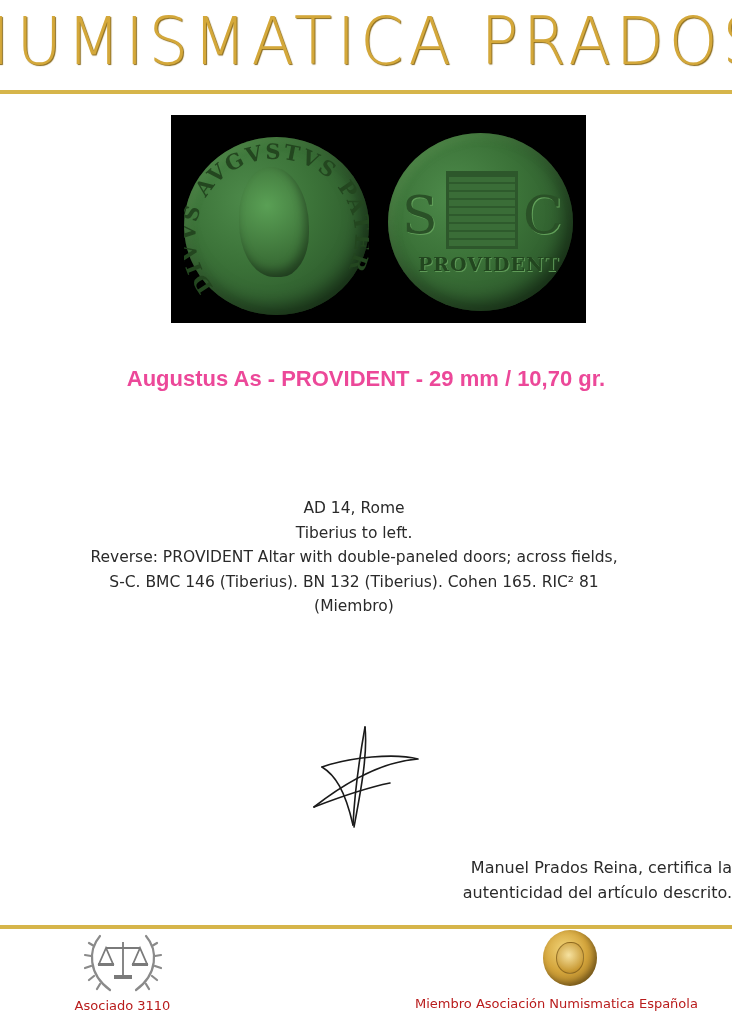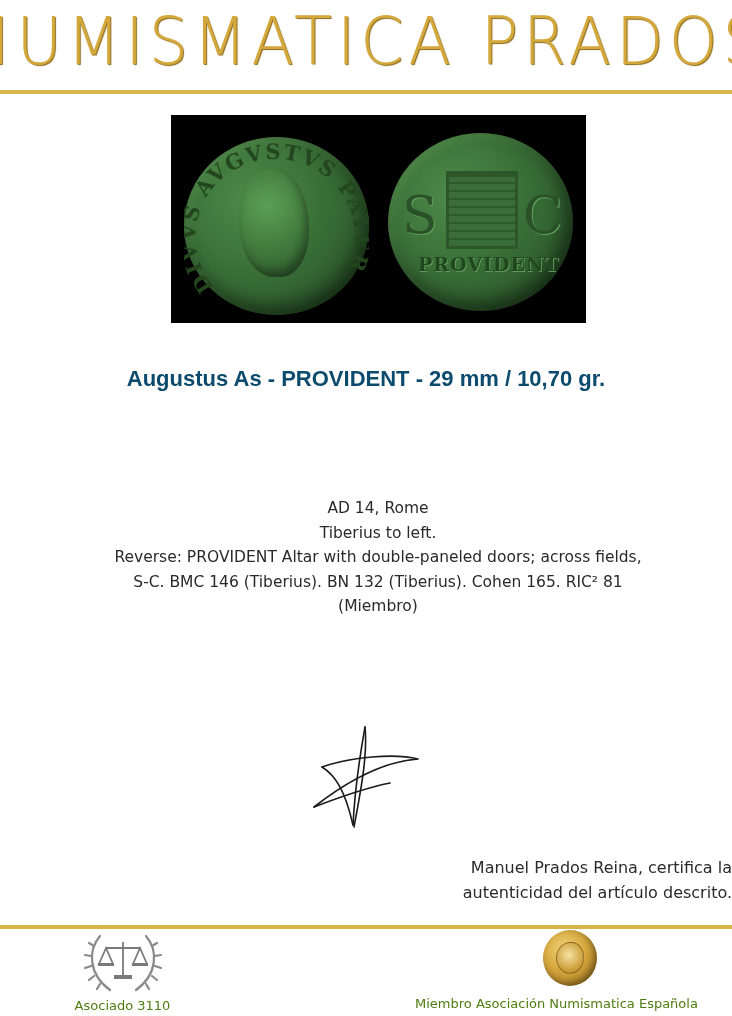--- a/index.html
+++ b/index.html
@@ -56,44 +56,44 @@
       border: 3px solid #2d572b; border-top-width: 6px;
       background: repeating-linear-gradient(0deg, #3a6d37 0px, #3a6d37 6px, #2e5a2c 6px, #2e5a2c 8px);
     }
     .sc-letter {
       position: absolute; top: 52px; font-family: "DejaVu Serif", serif; font-size: 52px;
       color: #2a5127; text-shadow: 1px 1px 0 #62a05a;
     }
 
     .item-title {
       position: absolute; left: 0; top: 366px; width: 732px; text-align: center;
-      font-family: "Liberation Sans", sans-serif; font-weight: bold; font-size: 22px; color: #0c4a6e;
+      font-family: "Liberation Sans", sans-serif; font-weight: bold; font-size: 22px; color: #ec4899;
     }
     .description {
-      position: absolute; left: 52px; top: 496px; width: 652px; text-align: center;
+      position: absolute; left: 28px; top: 496px; width: 652px; text-align: center;
       font-family: "DejaVu Sans", sans-serif; font-size: 15.5px; line-height: 24.5px; color: #2a2a2a;
     }
     .description div { white-space: nowrap; }
 
     .signature {
       position: absolute; left: 300px; top: 725px; width: 130px; height: 115px;
     }
     .certification {
       position: absolute; left: 0; top: 855px; width: 732px; text-align: right;
       font-family: "DejaVu Sans", sans-serif; font-size: 16px; line-height: 25px; color: #2a2a2a;
     }
 
     .footer-left {
       position: absolute; left: 60px; top: 932px; width: 125px; text-align: center;
     }
     .footer-right {
       position: absolute; left: 415px; top: 930px; width: 310px; text-align: left;
     }
     .footer-label {
-      font-family: "DejaVu Sans", sans-serif; font-size: 13px; color: #4d7c0f; white-space: nowrap;
+      font-family: "DejaVu Sans", sans-serif; font-size: 13px; color: #b91c1c; white-space: nowrap;
     }
     .scales-emblem { width: 78px; height: 62px; margin: 0 auto 4px auto; display: block; }
     .medal {
       width: 54px; height: 56px; margin: 0 auto 10px auto; border-radius: 50%;
       background: radial-gradient(circle at 40% 35%, #f2d57a 0%, #d4a53c 45%, #a67a22 85%, #7a5414 100%);
       box-shadow: inset -3px -3px 6px rgba(0,0,0,0.35);
       position: relative;
     }
     .medal-face {
       position: absolute; left: 13px; top: 12px; width: 28px; height: 32px; border-radius: 50% 45% 50% 50%;

